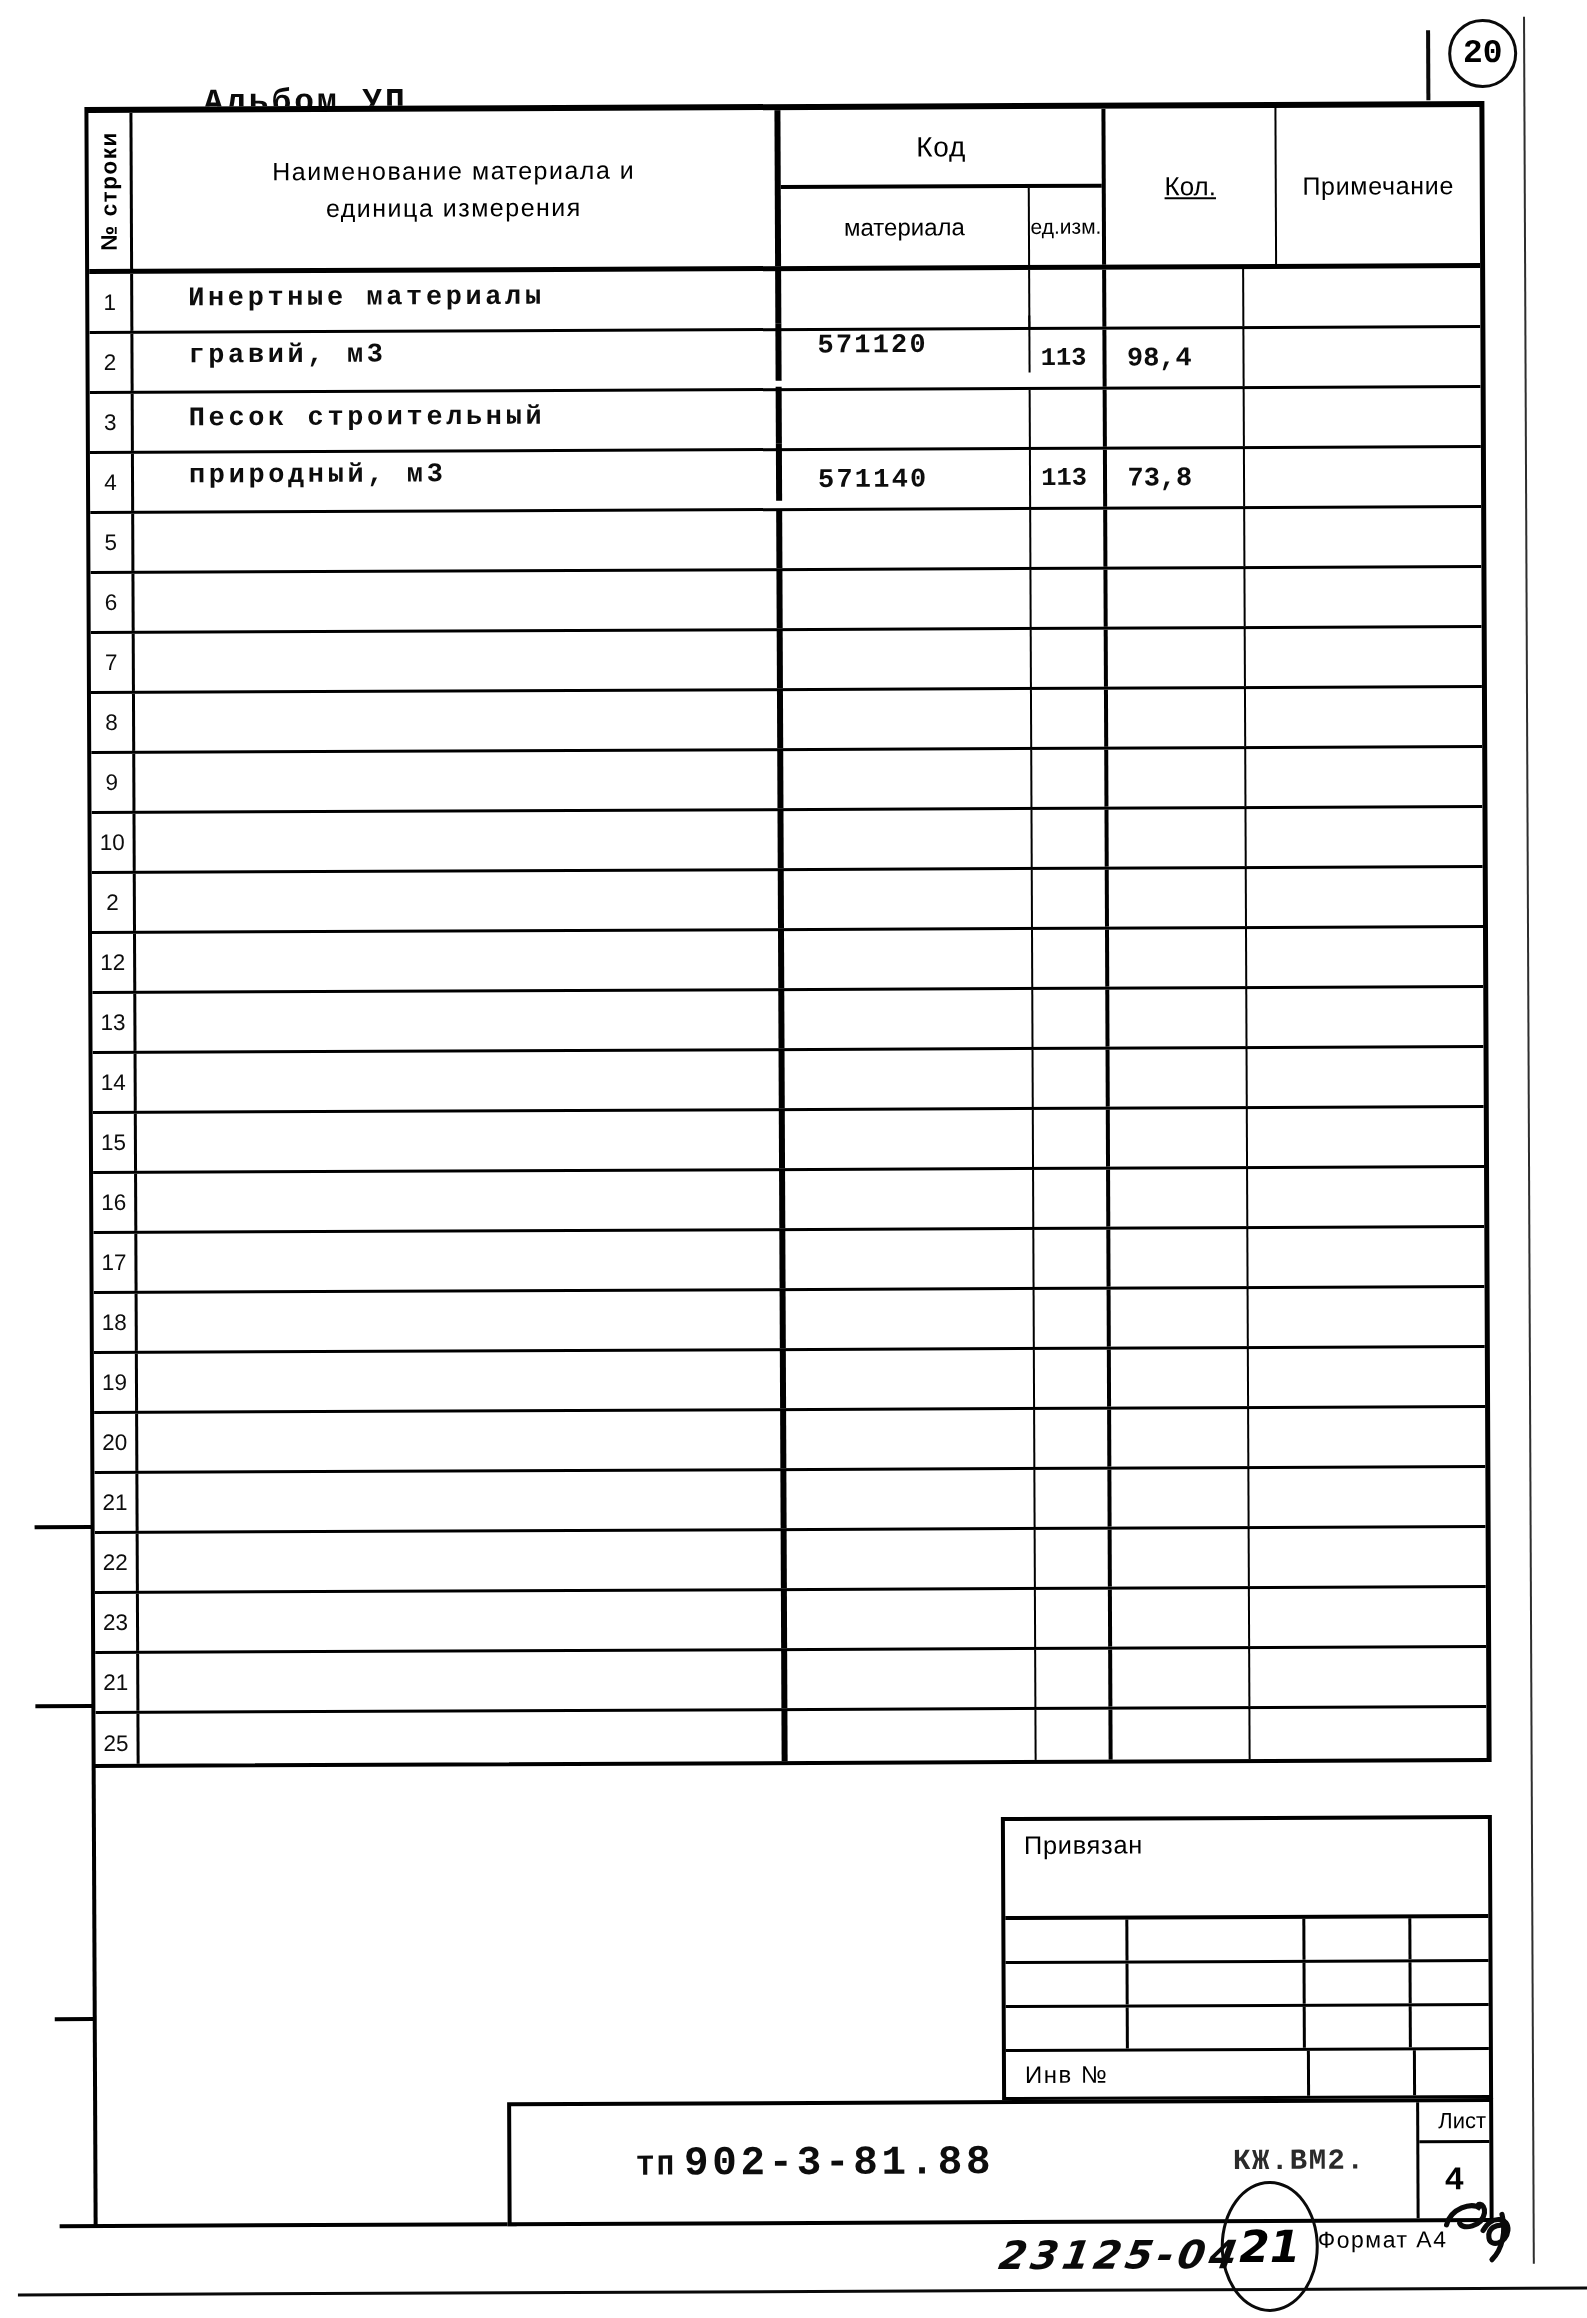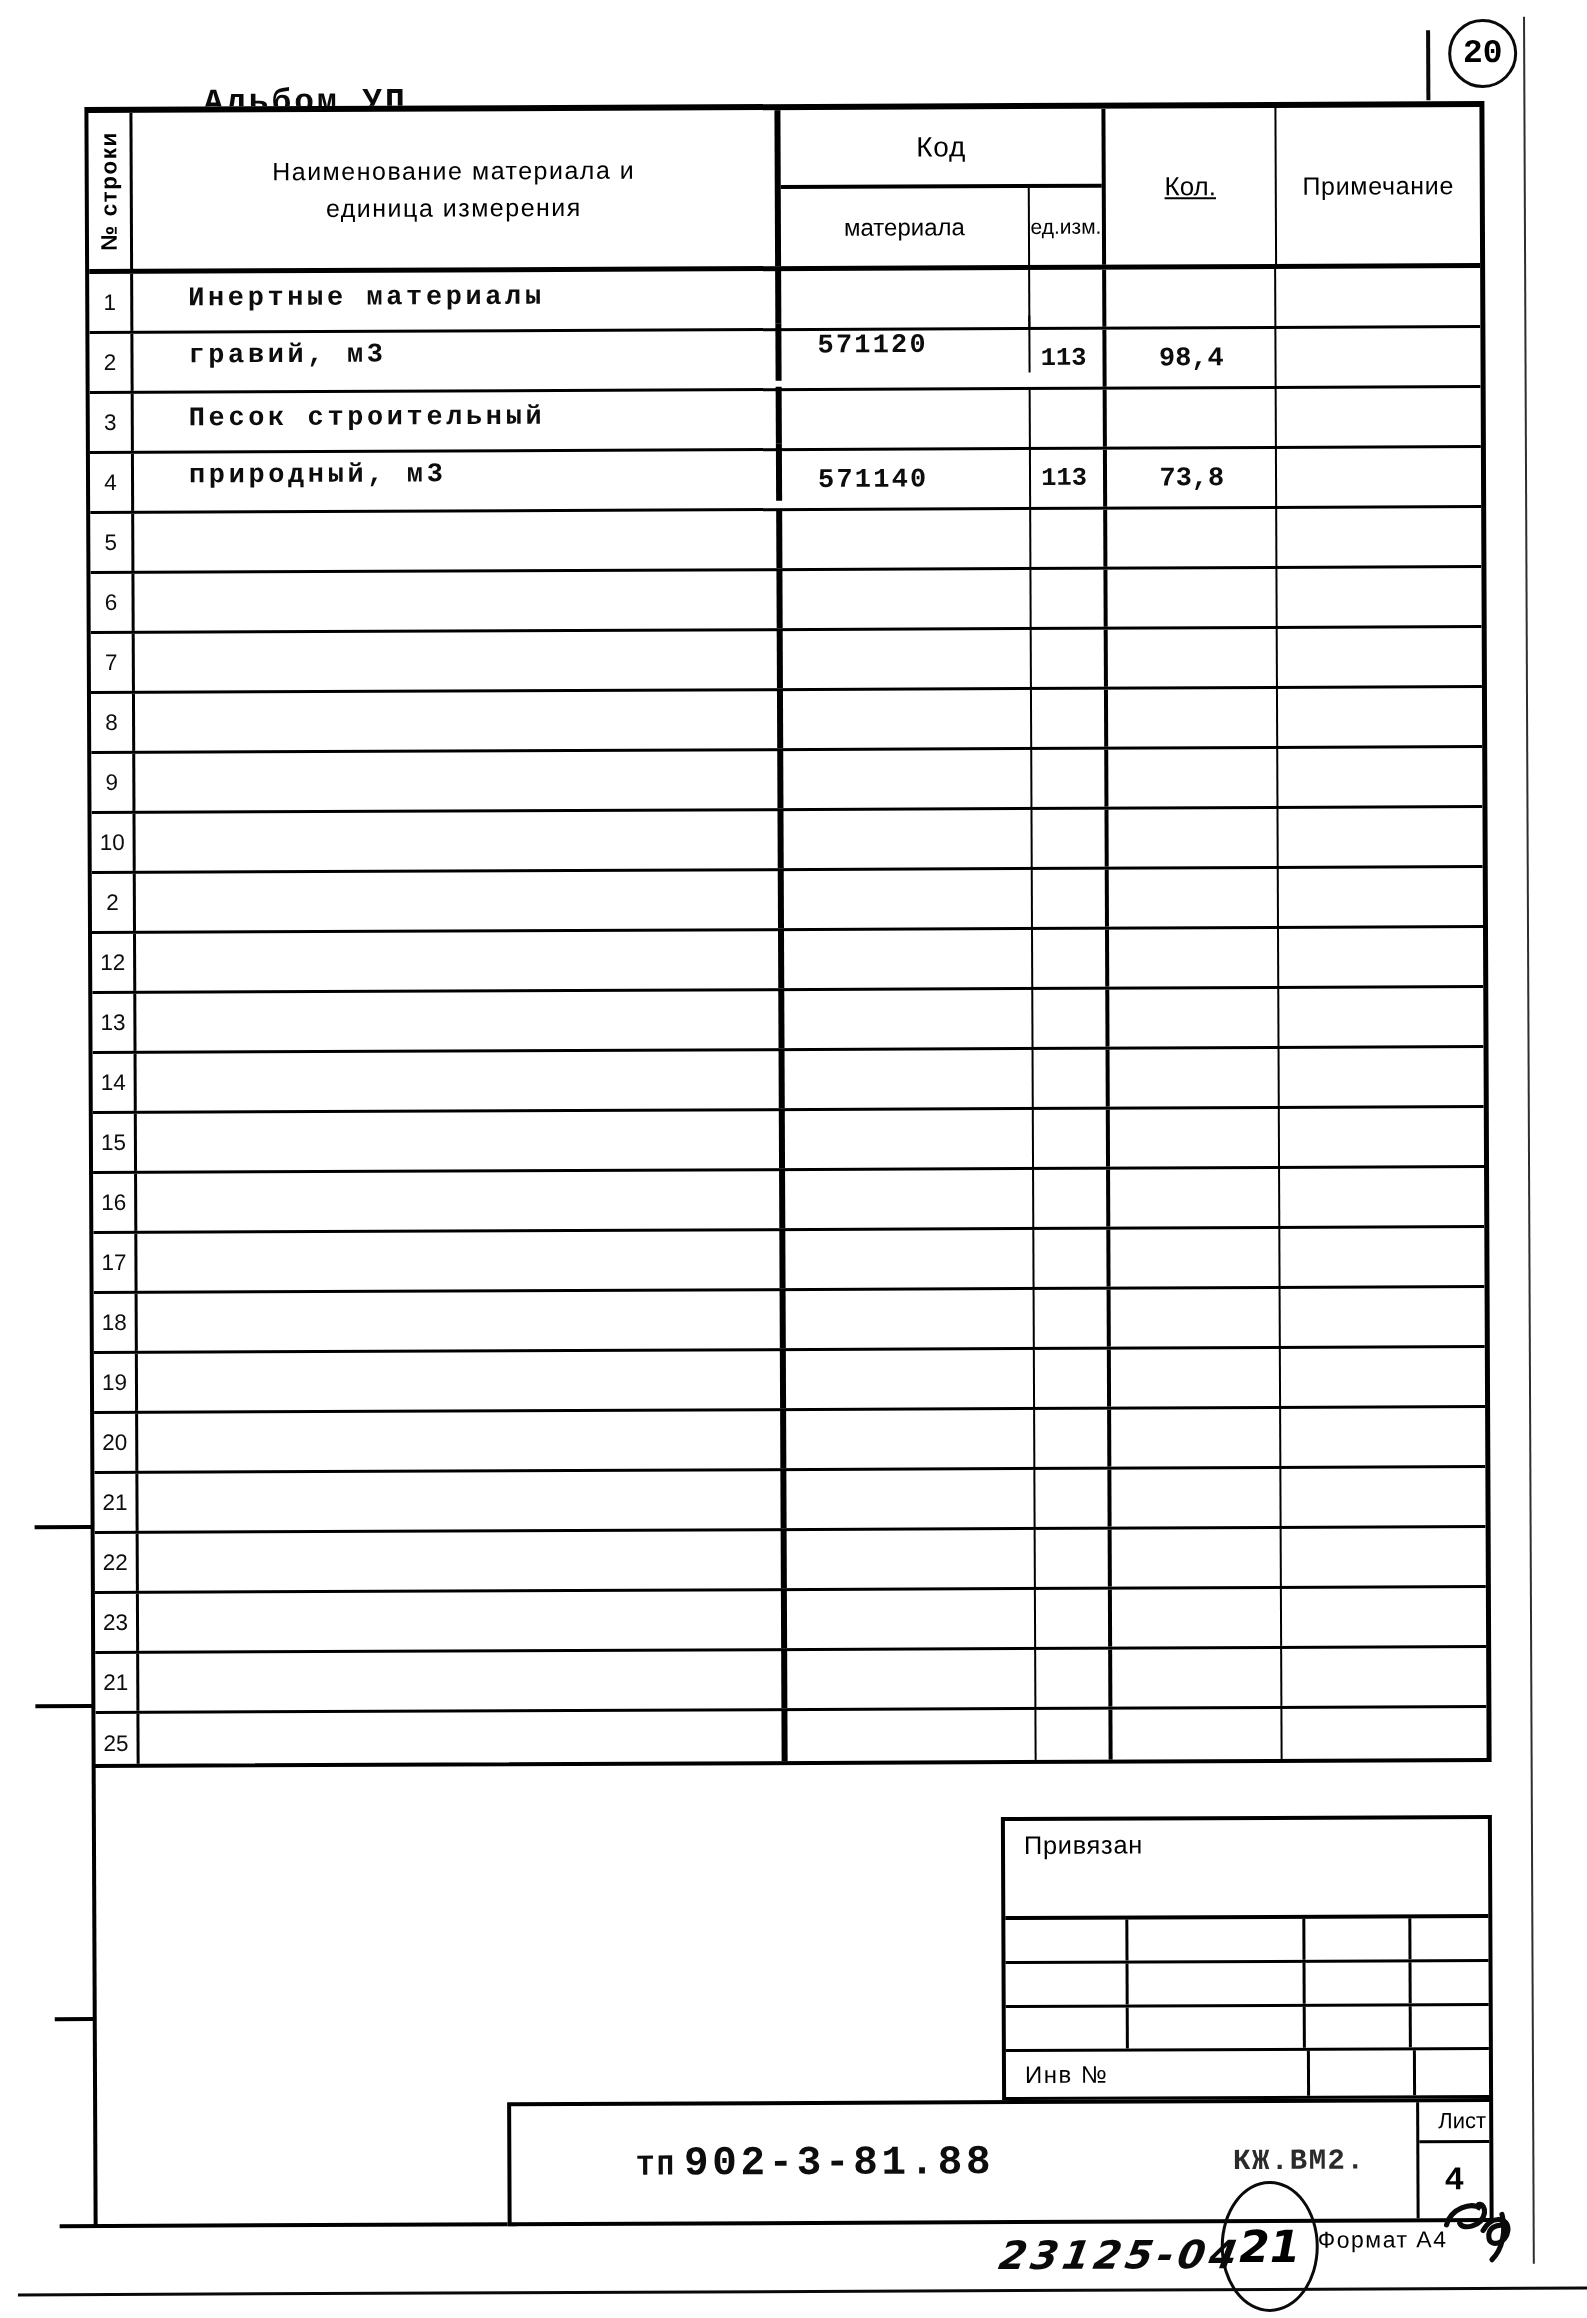--- a/index.html
+++ b/index.html
@@ -58,21 +58,21 @@
   .t-body{flex:1;display:flex;flex-direction:column;}
   .t-row{display:flex;height:60px;box-sizing:border-box;border-bottom:3.6px solid #000;flex:none;
     font-family:"Liberation Mono","DejaVu Sans Mono",monospace;font-weight:bold;color:#0d0d0d;}
   .t-row:last-child{border-bottom:none;}
   .t-row .cell{box-sizing:border-box;display:flex;align-items:center;overflow:visible;}
   .c-num{width:44px;border-right:3.6px solid #000;justify-content:center;font-size:22.5px;font-weight:normal;
     font-family:"Liberation Sans","DejaVu Sans",sans-serif;}
   .c-name{width:648px;border-right:6.5px solid #000;padding-left:55px;font-size:27px;letter-spacing:3.6px;}
   .c-mat{width:249px;border-right:2.2px solid #000;padding-left:36px;font-size:27px;letter-spacing:2.2px;}
   .c-unit{width:76px;border-right:4.4px solid #000;padding-left:10.2px;font-size:25.4px;}
-  .c-qty{width:138px;border-right:2.9px solid #000;padding-left:20.4px;font-size:27px;margin-left:32px;}
+  .c-qty{width:138px;border-right:2.9px solid #000;padding-left:20.4px;font-size:27px;}
   .c-note{flex:1;}
   
   .t-row:nth-child(2) .c-mat{transform:translateY(-14.5px);}
   .t-row:nth-child(2) .c-name,.t-row:nth-child(4) .c-name{transform:translateY(-7.3px);}
   .t-row:nth-child(1) .c-name,.t-row:nth-child(3) .c-name{transform:translateY(-4.4px);}
 
   
   .vline,.hline{position:absolute;background:#000;}
   .left-frame{left:89px;top:1765px;width:4.4px;height:460px;}
   .bottom-frame{left:55px;top:2221px;width:457px;height:4.4px;}

